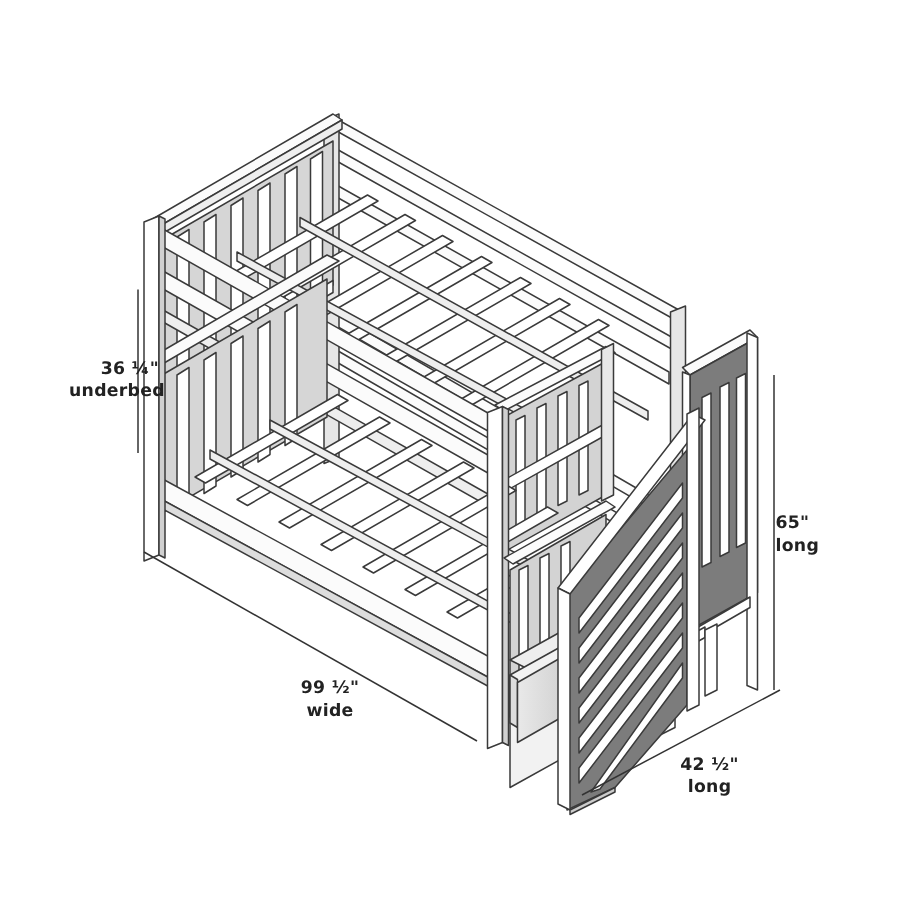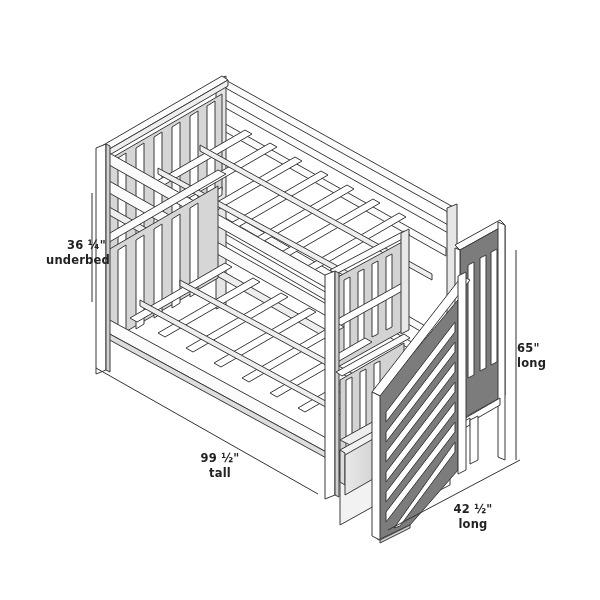--- a/index.html
+++ b/index.html
@@ -185,19 +185,19 @@
   <div class="dim-label" id="lbl-underbed">
     <span>36 ¼"</span>
     <span>underbed</span>
   </div>
   <div class="dim-label" id="lbl-tall">
     <span>65"</span>
     <span>long</span>
   </div>
   <div class="dim-label" id="lbl-long">
     <span>99 ½"</span>
-    <span>tall</span>
+    <span>wide</span>
   </div>
   <div class="dim-label" id="lbl-wide">
     <span>42 ½"</span>
     <span>long</span>
   </div>
 </div>
 
 </body></html>

